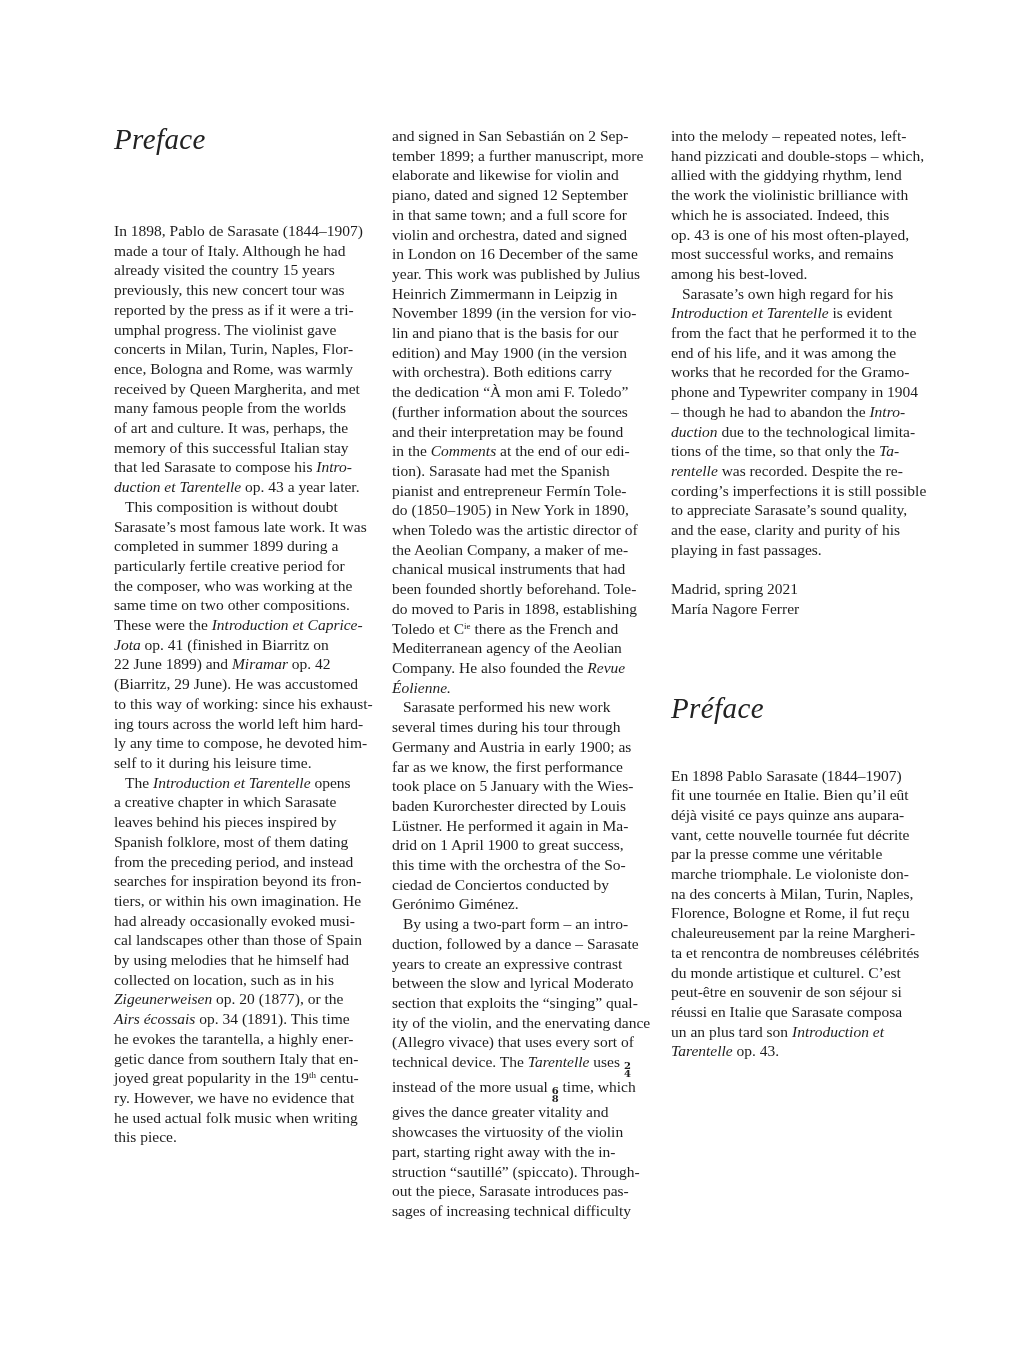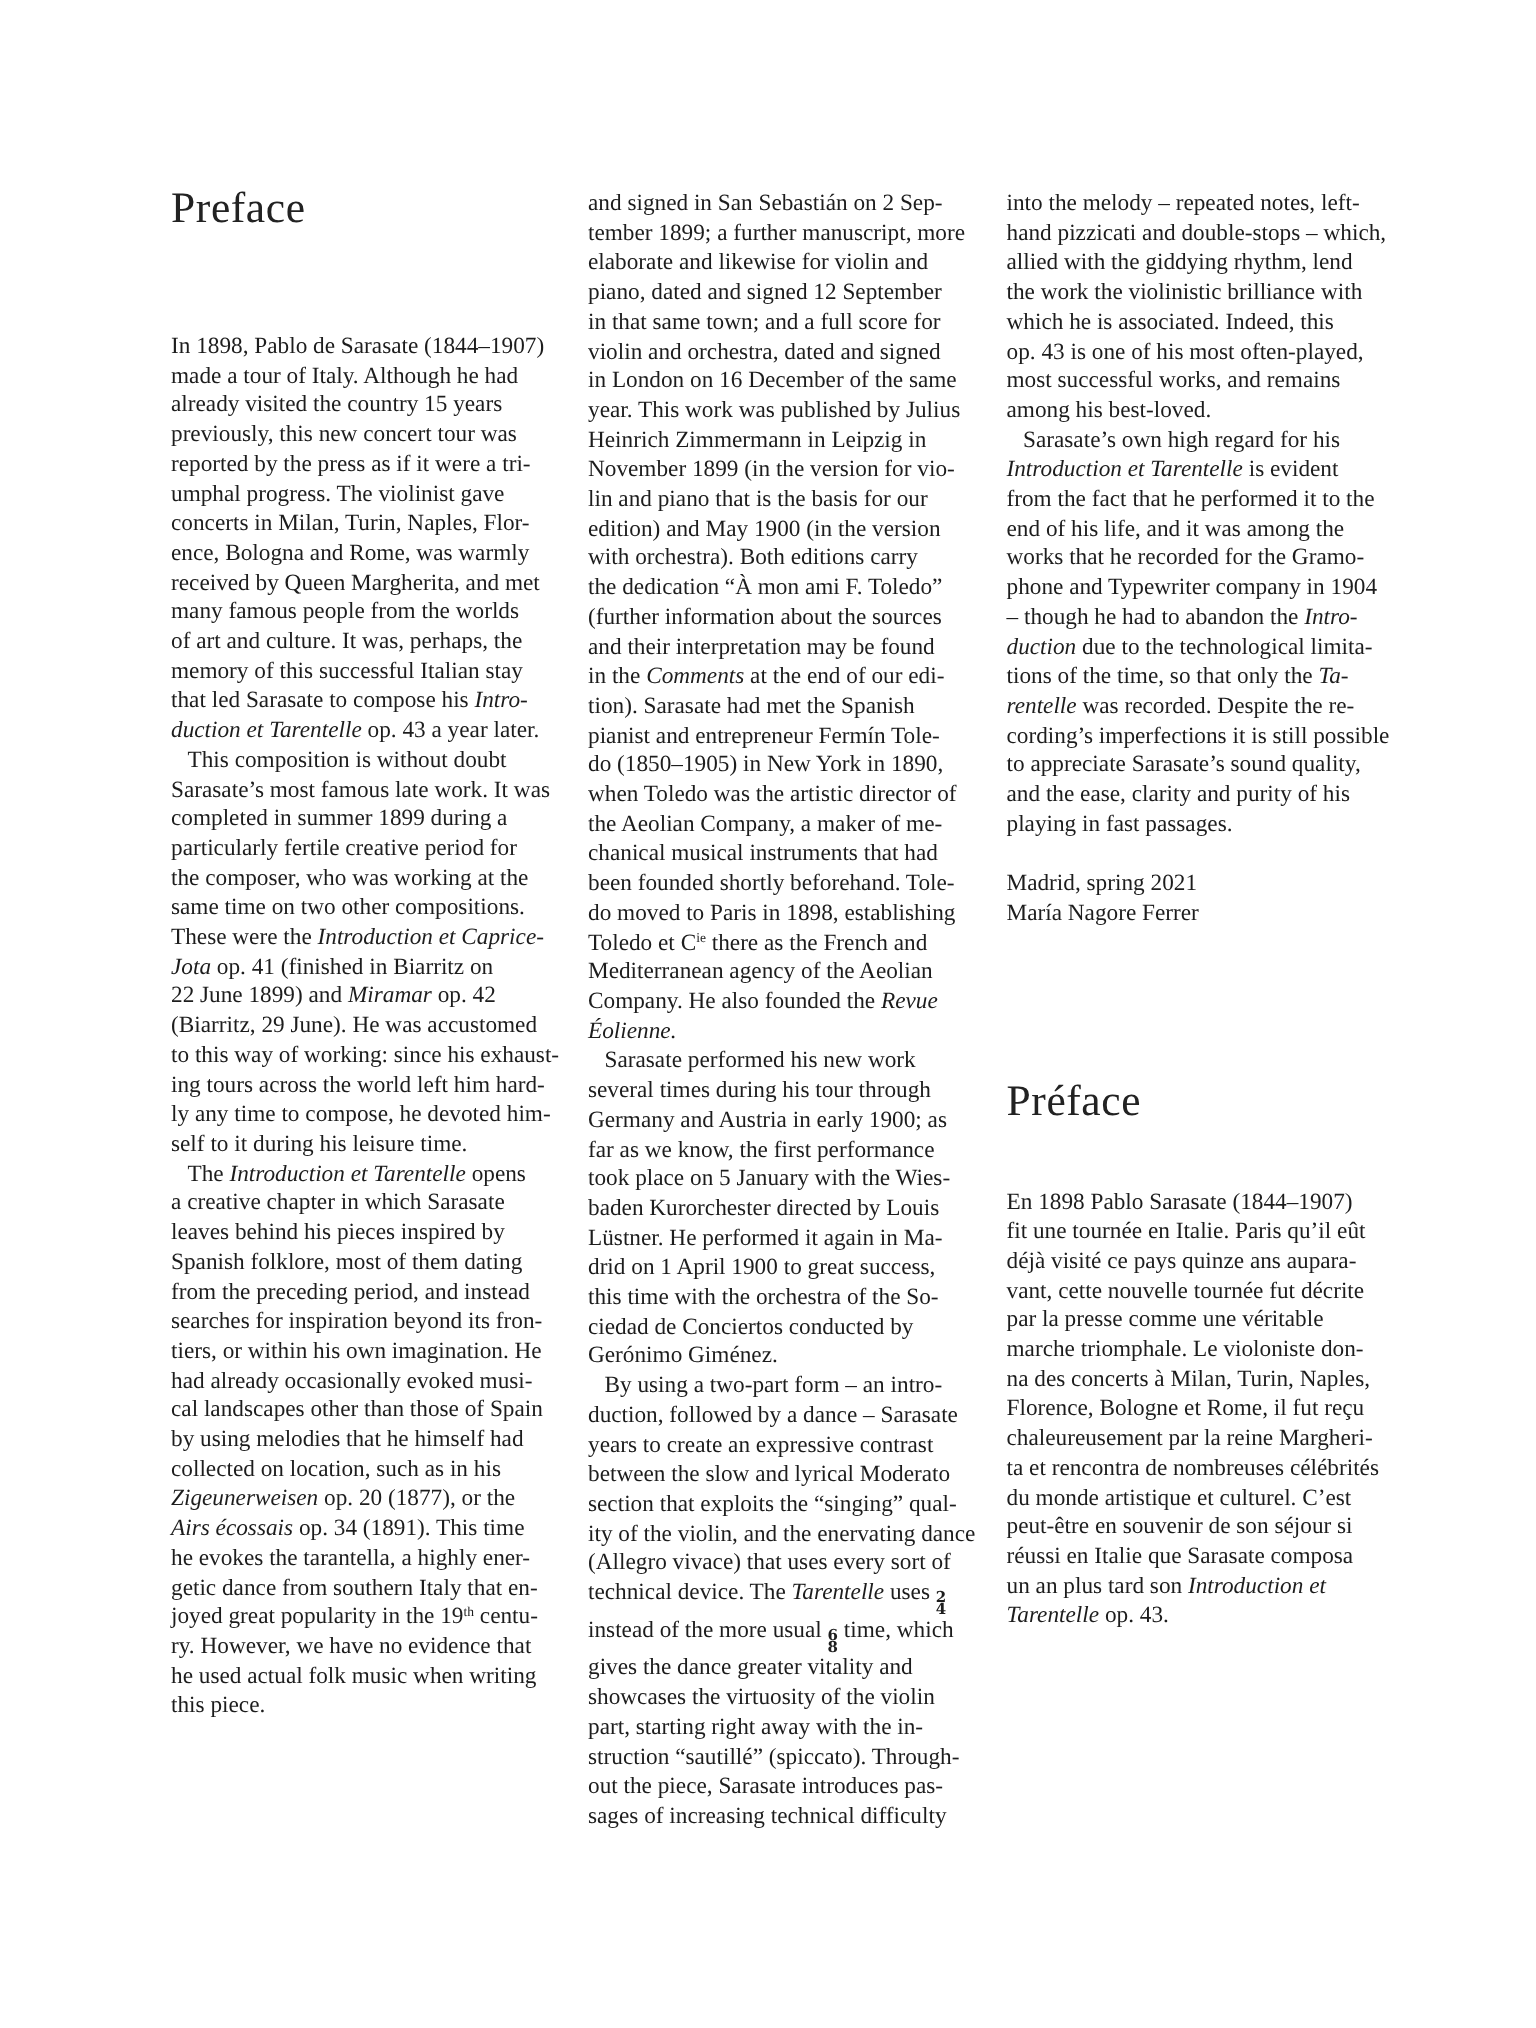--- a/index.html
+++ b/index.html
@@ -18,30 +18,31 @@
   #col2 { left: 392px; top: 126px; }
   #col3 { left: 671px; top: 126px; }
 
   .heading {
     font-size: 29px;
     font-weight: normal;
     margin: 0;
     line-height: 34px;
     letter-spacing: 0.4px;
     color: #222;
+    font-style: italic;
   }
   #col1 .body { margin-top: 65px; }
 
   .body { font-size: 15.5px; line-height: 19.7px; }
   .para { margin: 0; }
   .para .line { white-space: nowrap; }
   .para.indent .line:first-child { text-indent: 11px; }
   .para.gap { margin-top: 19.7px; }
 
-  .heading-fr { margin-top: 98px; }
+  .heading-fr { margin-top: 72px; }
   .body-fr { margin-top: 41px; }
 
   i { font-style: italic; }
   sup { font-size: 9px; line-height: 0; vertical-align: 5px; }
 
   .ts {
     display: inline-flex;
     flex-direction: column;
     text-align: center;
     font-weight: bold;
@@ -217,21 +218,21 @@
         </div>
         <div class="para gap">
           <div class="line">Madrid, spring 2021</div>
           <div class="line">María Nagore Ferrer</div>
         </div>
       </div>
     <h1 class="heading heading-fr">Préface</h1>
     <div class="body body-fr">
         <div class="para">
           <div class="line">En 1898 Pablo Sarasate (1844–1907)</div>
-          <div class="line">fit une tournée en Italie. Paris qu’il eût</div>
+          <div class="line">fit une tournée en Italie. Bien qu’il eût</div>
           <div class="line">déjà visité ce pays quinze ans aupara-</div>
           <div class="line">vant, cette nouvelle tournée fut décrite</div>
           <div class="line">par la presse comme une véritable</div>
           <div class="line">marche triomphale. Le violoniste don-</div>
           <div class="line">na des concerts à Milan, Turin, Naples,</div>
           <div class="line">Florence, Bologne et Rome, il fut reçu</div>
           <div class="line">chaleureusement par la reine Margheri-</div>
           <div class="line">ta et rencontra de nombreuses célébrités</div>
           <div class="line">du monde artistique et culturel. C’est</div>
           <div class="line">peut-être en souvenir de son séjour si</div>

